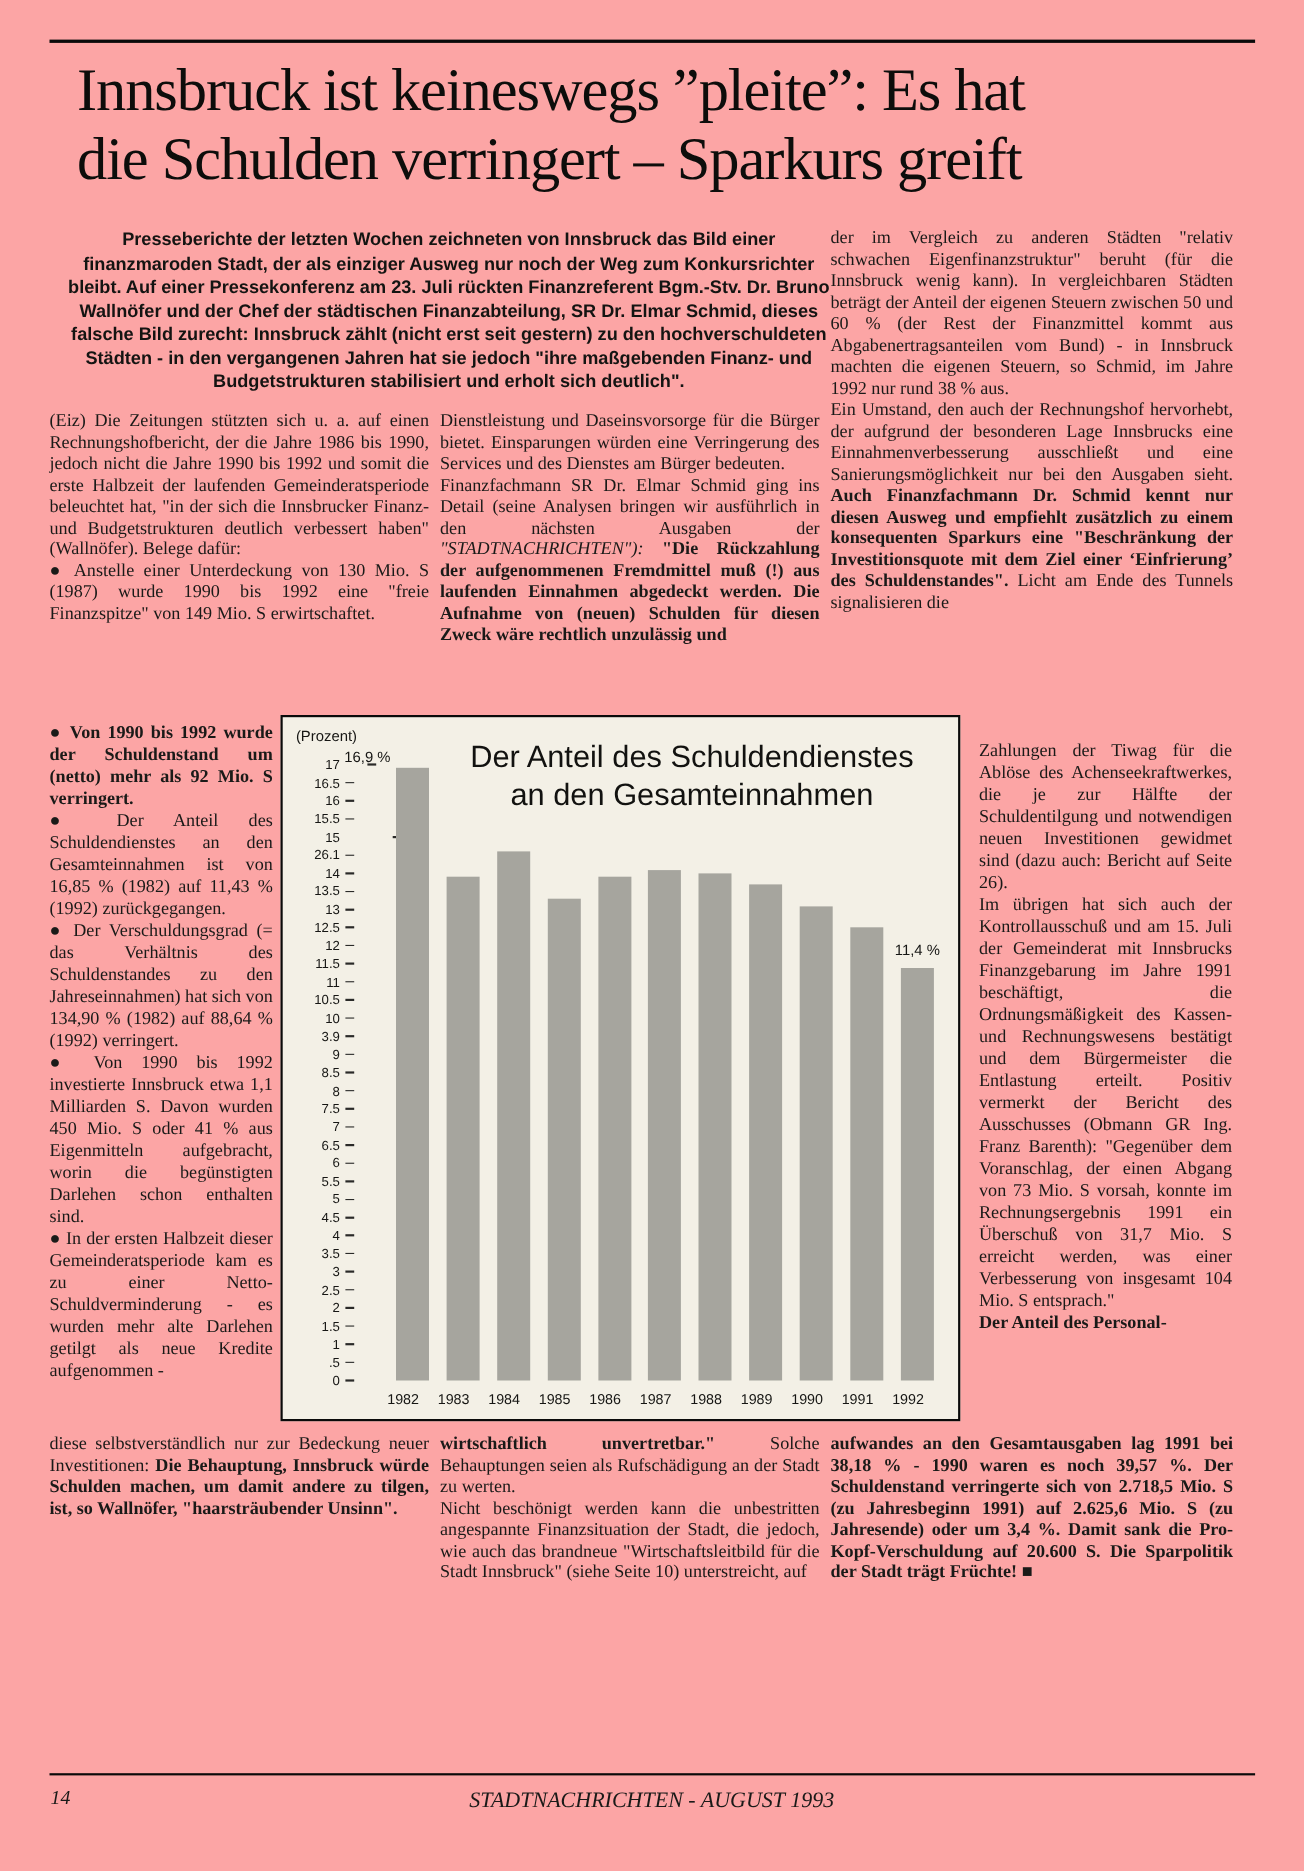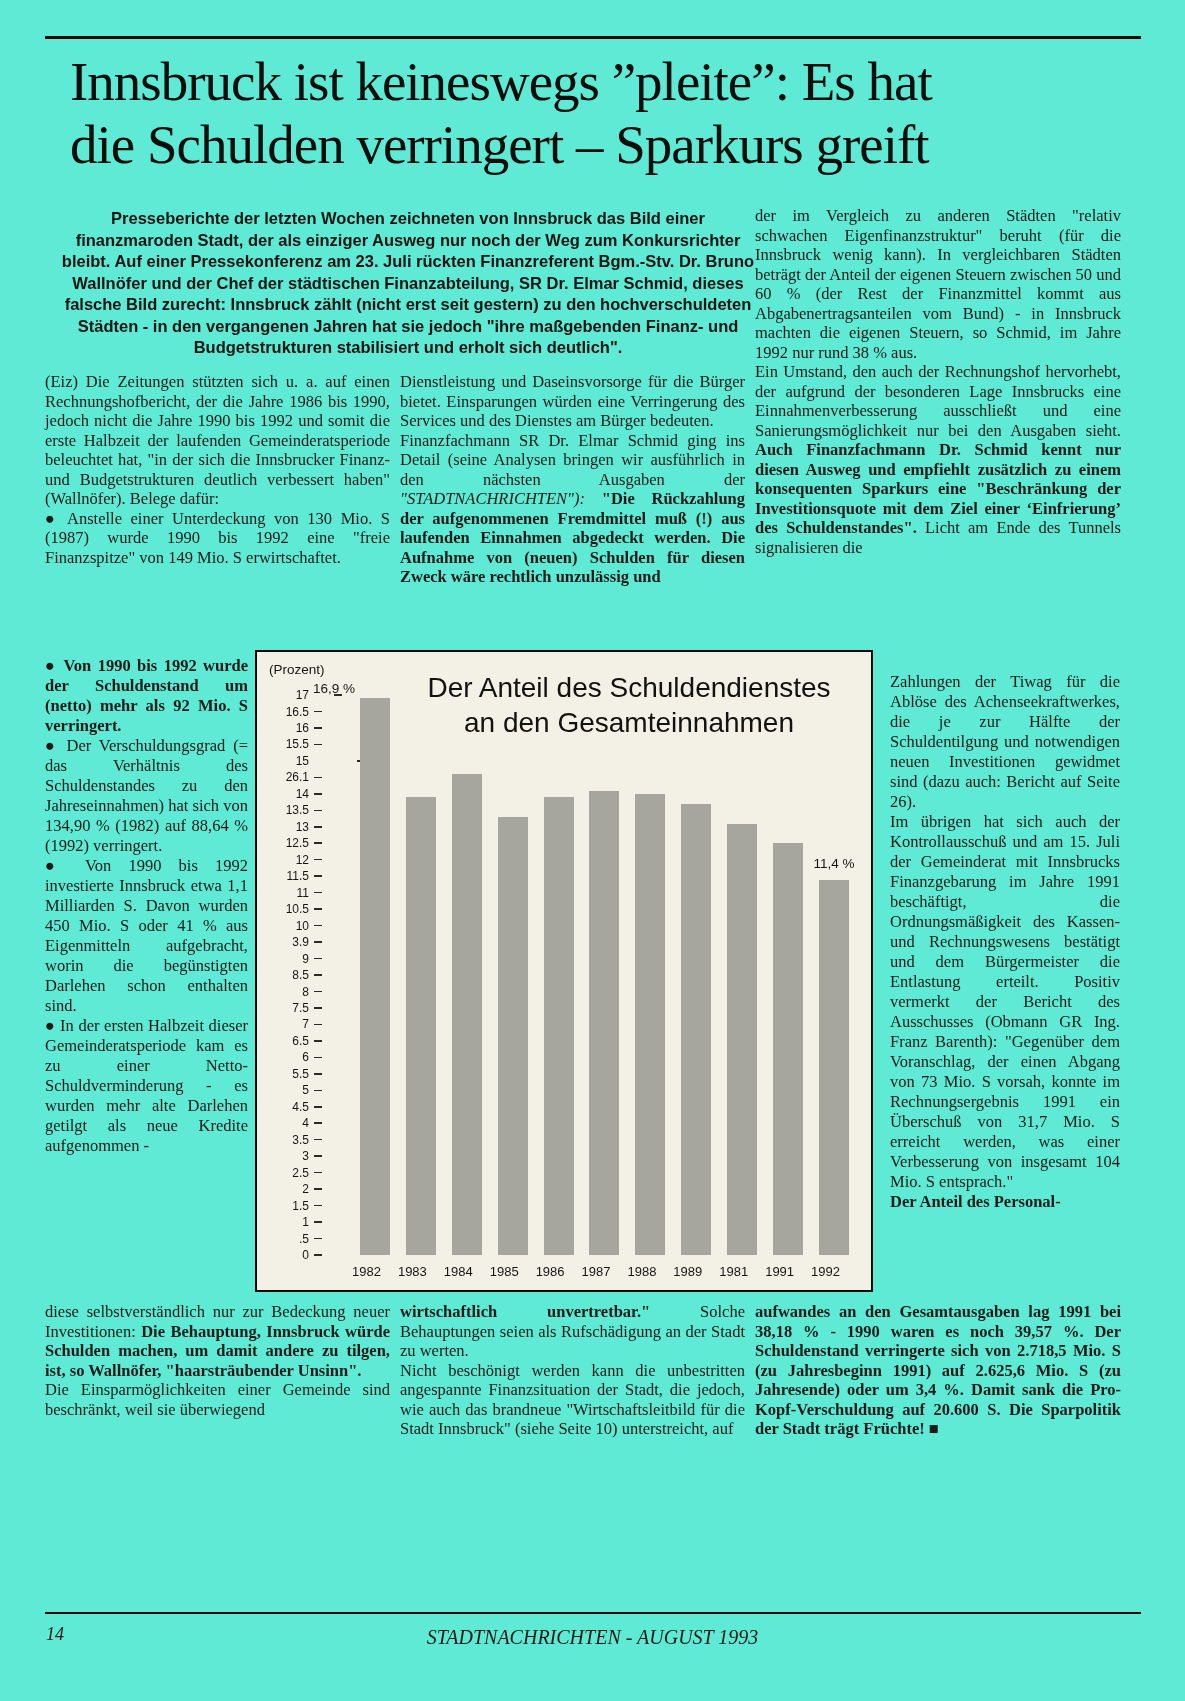--- a/index.html
+++ b/index.html
@@ -1,19 +1,19 @@
 <!DOCTYPE html>
 <html lang="de"><head>
 <meta charset="utf-8">
 <style>
   * { margin:0; padding:0; box-sizing:border-box; }
   html,body { background:#777; }
   .page {
     position:relative; width:1185px; height:1701px; margin:0 auto;
-    background:#5eead4; color:#1a1a18; overflow:hidden;
+    background:#fca5a5; color:#1a1a18; overflow:hidden;
     font-family:"Liberation Serif", serif;
   }
   .top-rule { position:absolute; left:45px; top:36px; width:1096px; height:3px; background:#0a0a0a; }
   .headline {
     position:absolute; left:70px; top:50px; width:1062px;
     font-size:55px; line-height:63px; font-weight:400; letter-spacing:-1px; color:#0d0d0b;
   }
   .lead {
     position:absolute; left:60px; top:208px; width:696px;
     font-family:"Liberation Sans", sans-serif; font-weight:700;
@@ -77,28 +77,28 @@
 
   <div class="lead">Presseberichte der letzten Wochen zeichneten von Innsbruck das Bild einer finanzmaroden Stadt, der als einziger Ausweg nur noch der Weg zum Konkursrichter bleibt. Auf einer Pressekonferenz am 23. Juli rückten Finanzreferent Bgm.-Stv. Dr. Bruno Wallnöfer und der Chef der städtischen Finanzabteilung, SR Dr. Elmar Schmid, dieses falsche Bild zurecht: Innsbruck zählt (nicht erst seit gestern) zu den hochverschuldeten Städten - in den vergangenen Jahren hat sie jedoch "ihre maßgebenden Finanz- und Budgetstrukturen stabilisiert und erholt sich deutlich".</div>
 
   <div class="body-col" id="col1-top">
     <p>(Eiz) Die Zeitungen stützten sich u. a. auf einen Rechnungshofbericht, der die Jahre 1986 bis 1990, jedoch nicht die Jahre 1990 bis 1992 und somit die erste Halbzeit der laufenden Gemeinderatsperiode beleuchtet hat, "in der sich die Innsbrucker Finanz- und Budgetstrukturen deutlich verbessert haben" (Wallnöfer). Belege dafür:</p>
     <p>● Anstelle einer Unterdeckung von 130 Mio. S (1987) wurde 1990 bis 1992 eine "freie Finanzspitze" von 149 Mio. S erwirtschaftet.</p>
   </div>
 
   <div class="body-col" id="col1-narrow">
     <p class="bold">● Von 1990 bis 1992 wurde der Schuldenstand um (netto) mehr als 92 Mio. S verringert.</p>
+    <p>● Der Anteil des Schuldendienstes an den Gesamteinnahmen ist von 16,85 % (1982) auf 11,43 % (1992) zurückgegangen.</p>
     <p>● Der Verschuldungsgrad (= das Verhältnis des Schuldenstandes zu den Jahreseinnahmen) hat sich von 134,90 % (1982) auf 88,64 % (1992) verringert.</p>
     <p>● Von 1990 bis 1992 investierte Innsbruck etwa 1,1 Milliarden S. Davon wurden 450 Mio. S oder 41 % aus Eigenmitteln aufgebracht, worin die begünstigten Darlehen schon enthalten sind.</p>
     <p>● In der ersten Halbzeit dieser Gemeinderatsperiode kam es zu einer Netto-Schuldverminderung - es wurden mehr alte Darlehen getilgt als neue Kredite aufgenommen -</p>
   </div>
 
   <div class="body-col" id="col1-bottom">
     <p><span>diese selbstverständlich nur zur Bedeckung neuer Investitionen: </span><span class="bold">Die Behauptung, Innsbruck würde Schulden machen, um damit andere zu tilgen, ist, so Wallnöfer, "haarsträubender Unsinn".</span></p>
-    <p>Die Einsparmöglichkeiten einer Gemeinde sind beschränkt, weil sie überwiegend</p>
   </div>
 
   <div class="body-col" id="col2-top">
     <p>Dienstleistung und Daseinsvorsorge für die Bürger bietet. Einsparungen würden eine Verringerung des Services und des Dienstes am Bürger bedeuten.</p>
     <p><span>Finanzfachmann SR Dr. Elmar Schmid ging ins Detail (seine Analysen bringen wir ausführlich in den nächsten Ausgaben der </span><span class="italic">"STADTNACHRICHTEN"): </span><span class="bold">"Die Rückzahlung der aufgenommenen Fremdmittel muß (!) aus laufenden Einnahmen abgedeckt werden. Die Aufnahme von (neuen) Schulden für diesen Zweck wäre rechtlich unzulässig und</span></p>
   </div>
 
   <div class="body-col" id="col2-bottom">
     <p><span class="bold">wirtschaftlich unvertretbar." </span><span>Solche Behauptungen seien als Rufschädigung an der Stadt zu werten.</span></p>
     <p>Nicht beschönigt werden kann die unbestritten angespannte Finanzsituation der Stadt, die jedoch, wie auch das brandneue "Wirtschaftsleitbild für die Stadt Innsbruck" (siehe Seite 10) unterstreicht, auf</p>
@@ -295,21 +295,21 @@
         <div class="bar-slot">
           <div class="bar" style="height: 461.2px; background: rgb(166, 165, 158);"></div>
           <div class="xtick-label">1988</div>
         </div>
         <div class="bar-slot">
           <div class="bar" style="height: 451.3px; background: rgb(166, 165, 158);"></div>
           <div class="xtick-label">1989</div>
         </div>
         <div class="bar-slot">
           <div class="bar" style="height: 431.5px; background: rgb(166, 165, 158);"></div>
-          <div class="xtick-label">1981</div>
+          <div class="xtick-label">1990</div>
         </div>
         <div class="bar-slot">
           <div class="bar" style="height: 411.8px; background: rgb(166, 165, 158);"></div>
           <div class="xtick-label">1991</div>
         </div>
         <div class="bar-slot">
           <div class="bar" style="height: 375.5px; background: rgb(166, 165, 158);"></div>
           <div class="xtick-label">1992</div>
         </div>
       </div>

